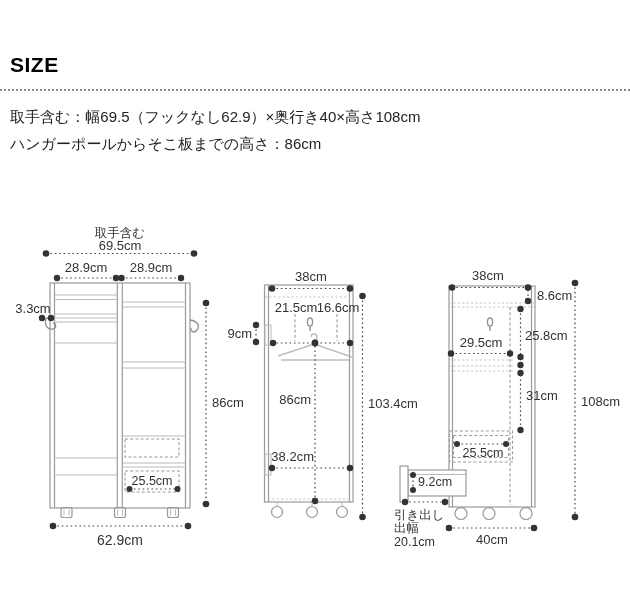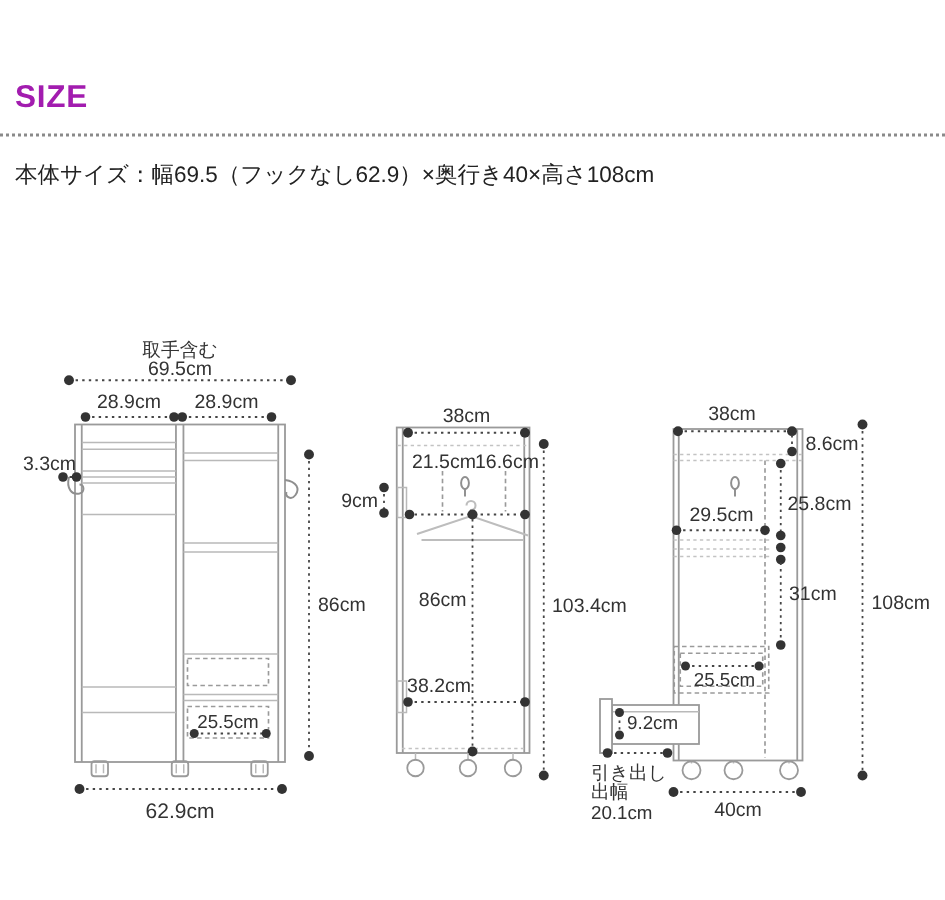--- a/index.html
+++ b/index.html
@@ -3,21 +3,21 @@
 <meta charset="utf-8">
 <style>
   html,body{margin:0;padding:0;}
   body{
     width:630px;height:600px;position:relative;background:#ffffff;
     font-family:"Liberation Sans","DejaVu Sans",sans-serif;color:#333;
     overflow:hidden;
   }
   .page-title{
     position:absolute;left:10px;top:53px;
-    font-size:21px;font-weight:700;letter-spacing:.5px;color:#a21caf;
+    font-size:21px;font-weight:700;letter-spacing:.5px;color:#000000;
   }
   .separator{
     position:absolute;left:0;top:89px;width:630px;height:0;
     border-top:2px dotted #8a8a8a;
   }
   .spec-lines{
     position:absolute;left:10px;top:103px;
     font-size:15px;line-height:27px;color:#222;white-space:nowrap;
   }
   svg{position:absolute;left:0;top:0;}
@@ -35,21 +35,22 @@
   .wf{fill:#fff}
   .hook{stroke:#8f8f8f;stroke-width:1.3;fill:none}
   .hang{stroke:#bdbdbd;stroke-width:1.4;fill:none}
 </style>
 </head>
 <body>
 
 <div class="page-title">SIZE</div>
 <div class="separator"></div>
 <div class="spec-lines">
-  <div>本体サイズ：幅69.5（フックなし62.9）×奥行き40×高さ108cm</div>
+  <div>取手含む：幅69.5（フックなし62.9）×奥行き40×高さ108cm</div>
+  <div>ハンガーポールからそこ板までの高さ：86cm</div>
 </div>
 
 <svg width="630" height="600" viewBox="0 0 630 600">
 
   <g>
 
     <g>
       <rect class="ln" x="50" y="283" width="140" height="225"></rect>
       <line class="ln" x1="54.5" y1="283" x2="54.5" y2="508"></line>
       <line class="ln" x1="185.5" y1="283" x2="185.5" y2="508"></line>

